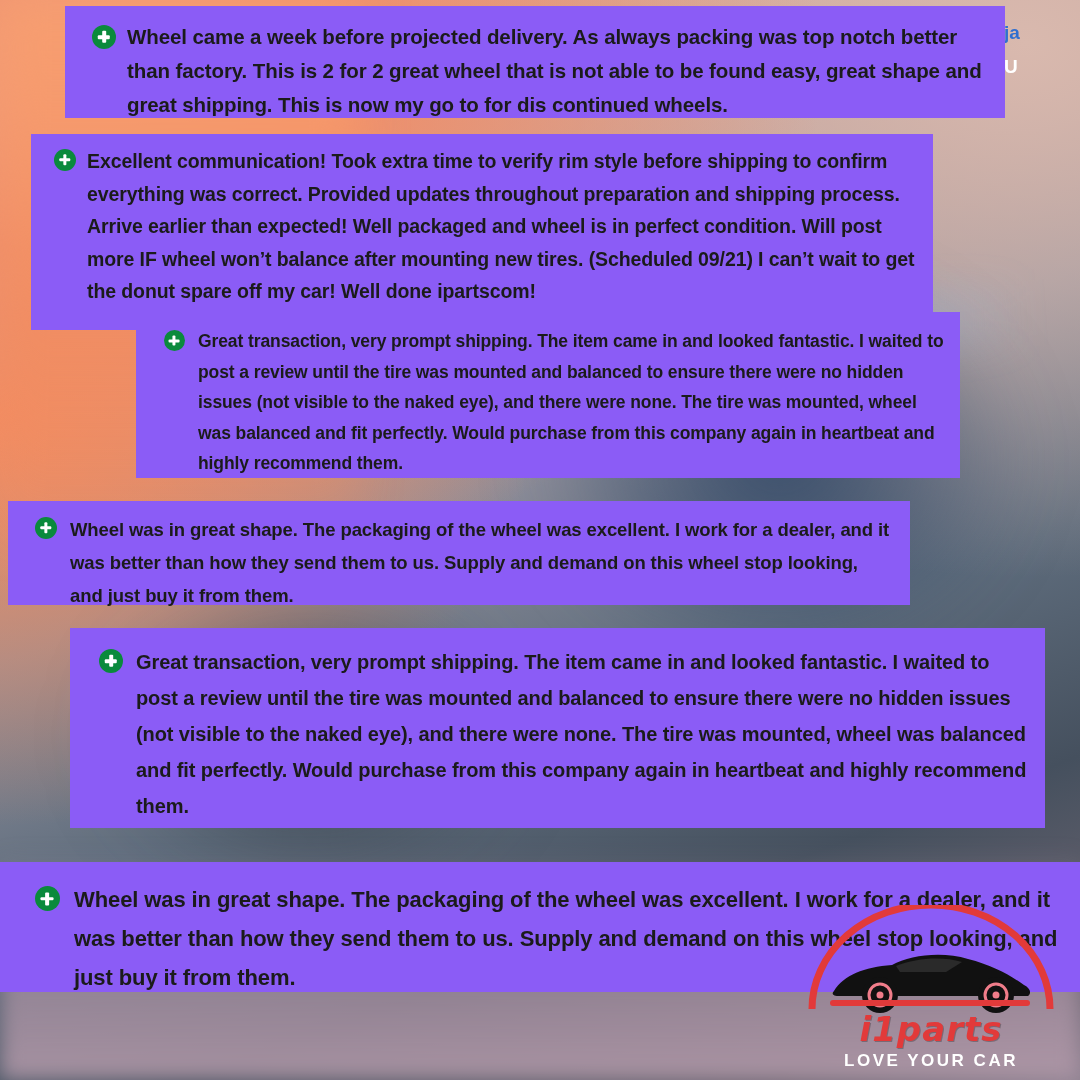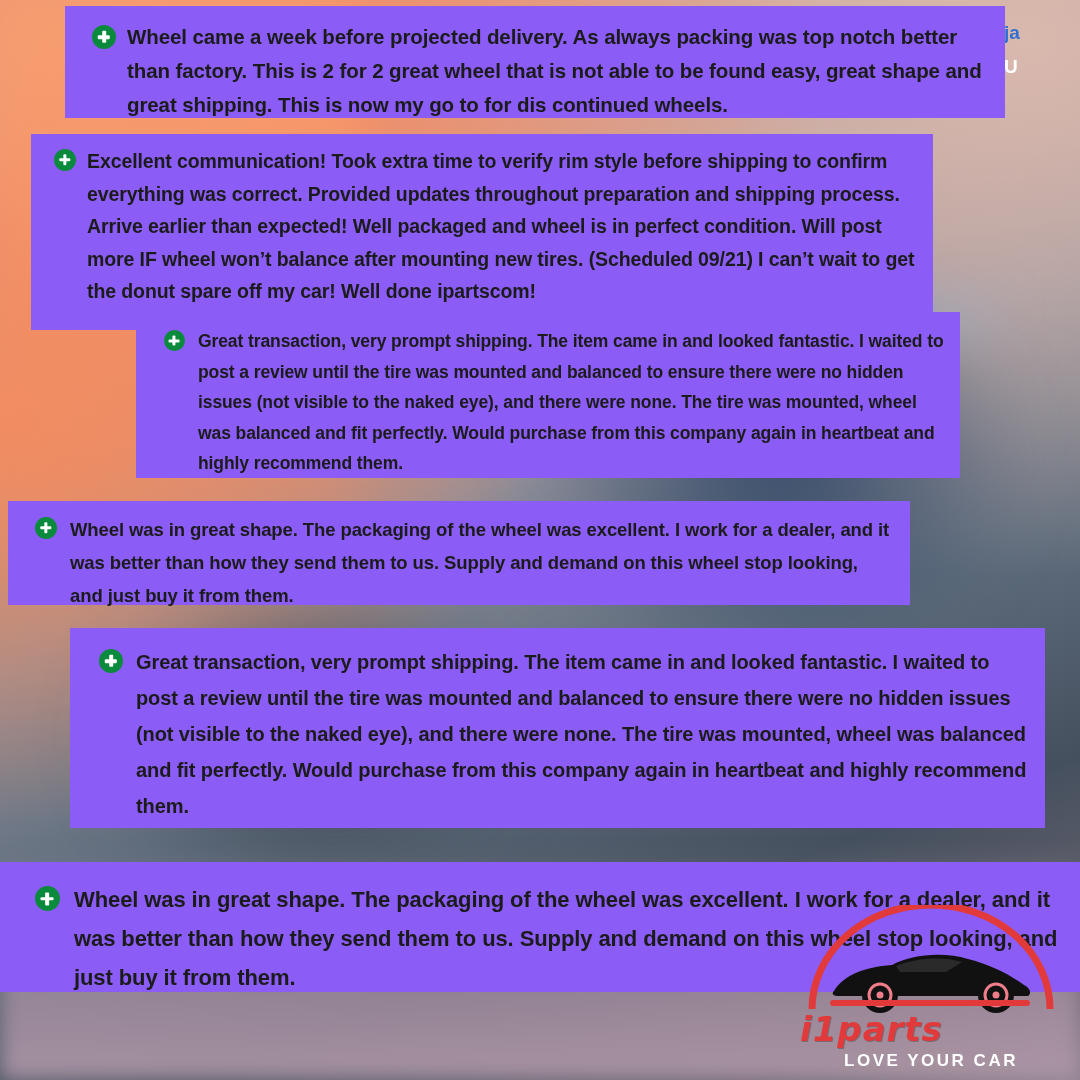--- a/index.html
+++ b/index.html
@@ -160,20 +160,21 @@
     left: 800px;
     top: 905px;
     width: 262px;
     height: 175px;
   }
   #logo svg { display: block; }
   .logo-word {
     position: absolute;
     left: 0; top: 104px;
     width: 262px;
+    text-align: center;
     color: #e23a3a;
     font-size: 34px;
     font-style: italic;
     font-weight: bold;
     letter-spacing: 1px;
     font-family: "DejaVu Sans", sans-serif;
     text-shadow: 1px 1px 0 rgba(0,0,0,0.25);
   }
   .logo-tagline {
     position: absolute;

